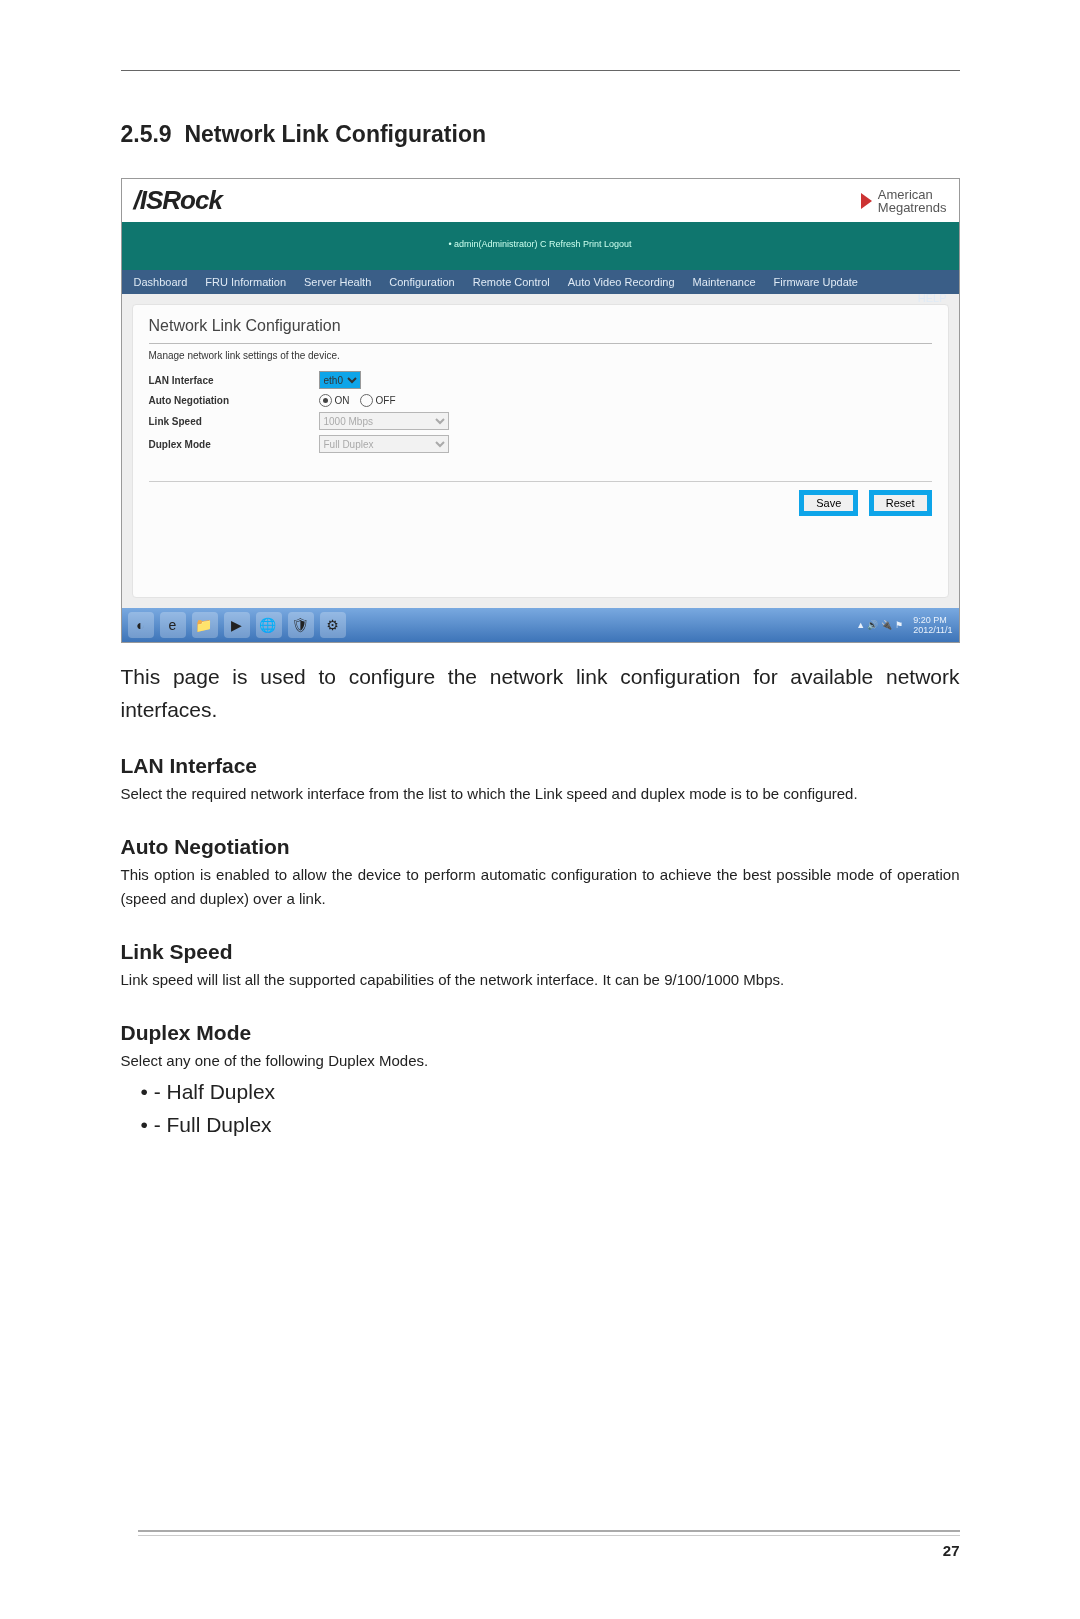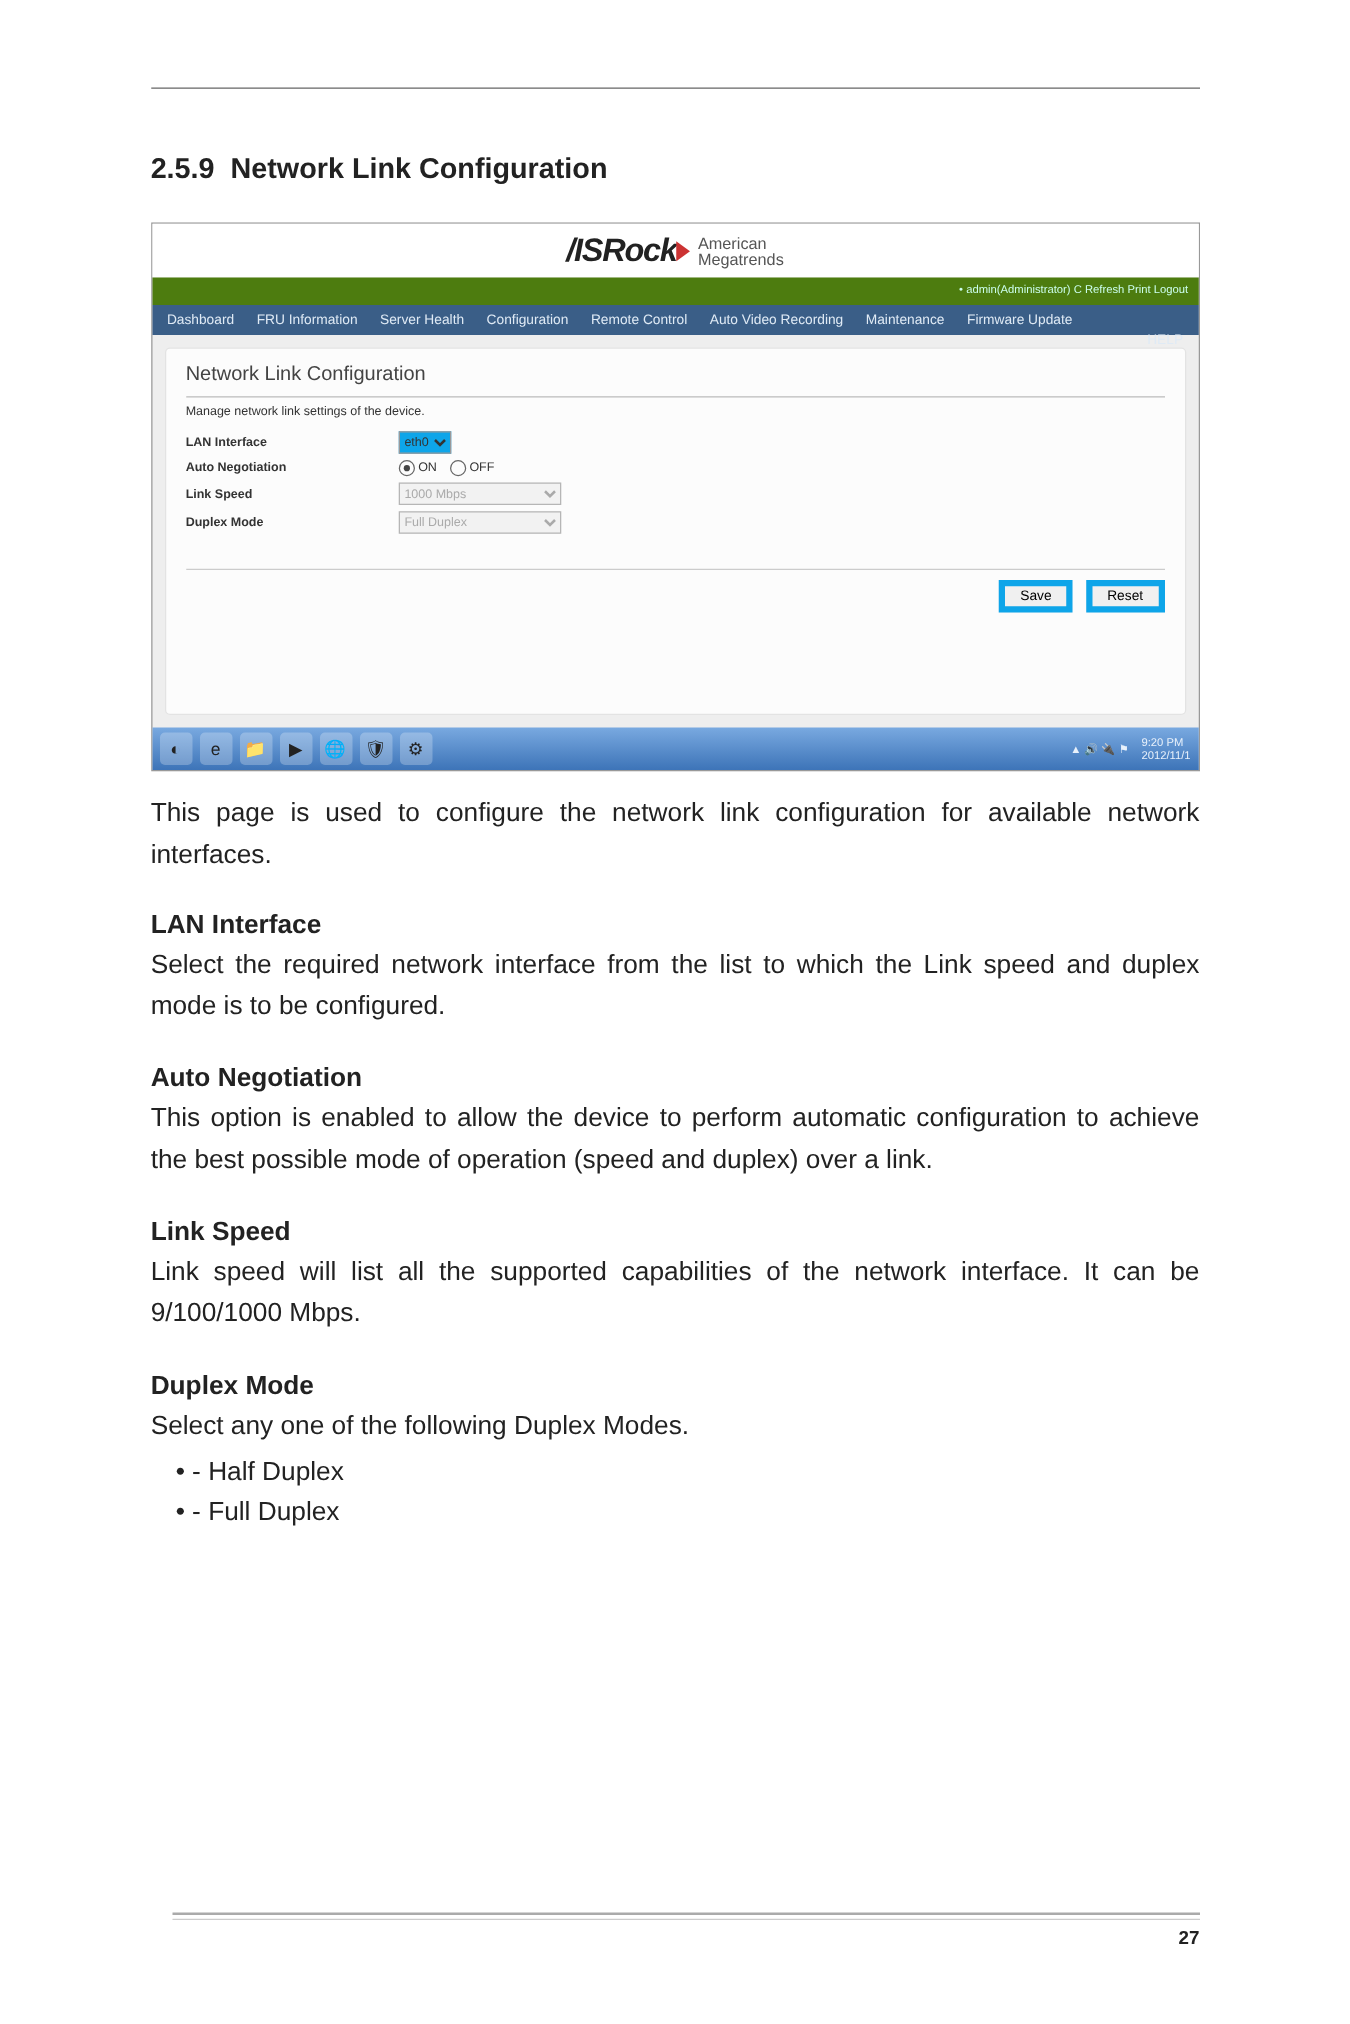--- a/index.html
+++ b/index.html
@@ -1,46 +1,46 @@
 <!DOCTYPE html>
 <html><head>
 <meta charset="utf-8">
 <style>
   html,body{margin:0;padding:0;background:#fff;font-family:Arial,Helvetica,sans-serif;color:#222}
   .page{width:1059px;height:1619px;margin:0 auto;position:relative;box-sizing:border-box;padding:70px 110px 60px}
   .toprule{border-top:1px solid #666;margin-bottom:50px}
   h1.sec{font-size:23px;font-weight:bold;margin:0 0 30px 0}
   .shot{border:1px solid #999;background:#eee;width:100%;box-sizing:border-box}
-  .shot-hdr{display:flex;align-items:center;justify-content:center;background:#fff;padding:6px 12px}
+  .shot-hdr{display:flex;align-items:center;justify-content:space-between;background:#fff;padding:6px 12px}
   .brand{font-style:italic;font-weight:bold;font-size:26px;color:#222;letter-spacing:-1px}
   .amt{display:flex;align-items:center;gap:6px}
   .amt-icon{width:0;height:0;border-left:11px solid #c33;border-top:8px solid transparent;border-bottom:8px solid transparent}
   .amt-text{font-size:13px;line-height:1;color:#555}
-  .statbar{background:#4d7c0f;height:14px;font-size:9px;color:#cfe;text-align:right;padding:4px 8px}
+  .statbar{background:#0f766e;height:14px;font-size:9px;color:#cfe;text-align:center;padding:17px 8px}
   .menubar{background:#3a5e87;display:flex;gap:18px;padding:6px 12px;font-size:11px;color:#dfeaf5;position:relative}
   .menubar span{white-space:nowrap}
   .menubar .help{position:absolute;right:12px;top:22px;font-size:11px;color:#dfeaf5}
   .panel{background:#fcfcfc;margin:10px;border:1px solid #e3e3e3;border-radius:4px;padding:8px 16px 14px;min-height:270px}
   .panel-title{font-size:16px;color:#444;border-bottom:1px solid #bbb;padding:4px 0 8px;margin-bottom:6px}
   .panel-sub{font-size:10px;color:#333;margin-bottom:10px}
   .frow{display:flex;align-items:center;font-size:10px;color:#333;margin:5px 0}
   .flab{width:170px;font-weight:bold}
   .fsel{font-size:10px;border:1px solid #999;background:#0ea5e9;color:#333;height:18px}
   .fsel.dis{background:#eee;color:#888}
   .radio{width:11px;height:11px;border:1px solid #666;border-radius:50%;display:inline-flex;align-items:center;justify-content:center;margin-right:3px;vertical-align:middle}
   .radio.on::after{content:"";width:5px;height:5px;background:#444;border-radius:50%}
   .panel-btns{border-top:1px solid #ccc;margin-top:28px;padding-top:8px;text-align:right}
   .pbtn{font-size:11px;padding:2px 12px;border:5px solid #0ea5e9;background:#f0f0f0;margin-left:6px}
   .taskbar{background:linear-gradient(#79a9e0,#3d74b8);height:34px;display:flex;align-items:center;padding:0 6px;gap:6px}
   .tb-ico{width:26px;height:26px;border-radius:4px;background:rgba(255,255,255,0.25);display:flex;align-items:center;justify-content:center;font-size:14px}
   .tb-tray{margin-left:auto;display:flex;align-items:center;gap:10px;color:#e8f1fb;font-size:9px}
   .body-text{font-size:21px;line-height:1.55;text-align:justify;margin:18px 0 28px}
   .section{margin-bottom:30px}
   .section h2{font-size:21px;font-weight:bold;margin:0 0 4px}
-  .section p{font-size:21px;line-height:1.55;text-align:justify;margin:0}
+  .section p{font-size:15px;line-height:1.55;text-align:justify;margin:0}
   .section ul{font-size:21px;line-height:1.55;margin:4px 0 0;padding-left:20px;list-style:none}
   .section ul li::before{content:"• ";}
   .footer{position:absolute;left:127px;right:110px;bottom:60px}
   .footrule{border-top:2px solid #aaa;border-bottom:1px solid #ccc;height:3px;margin-bottom:6px}
   .pgnum{text-align:right;font-size:15px;font-weight:bold}
 </style>
 </head>
 <body>
 
 <div class="page">

